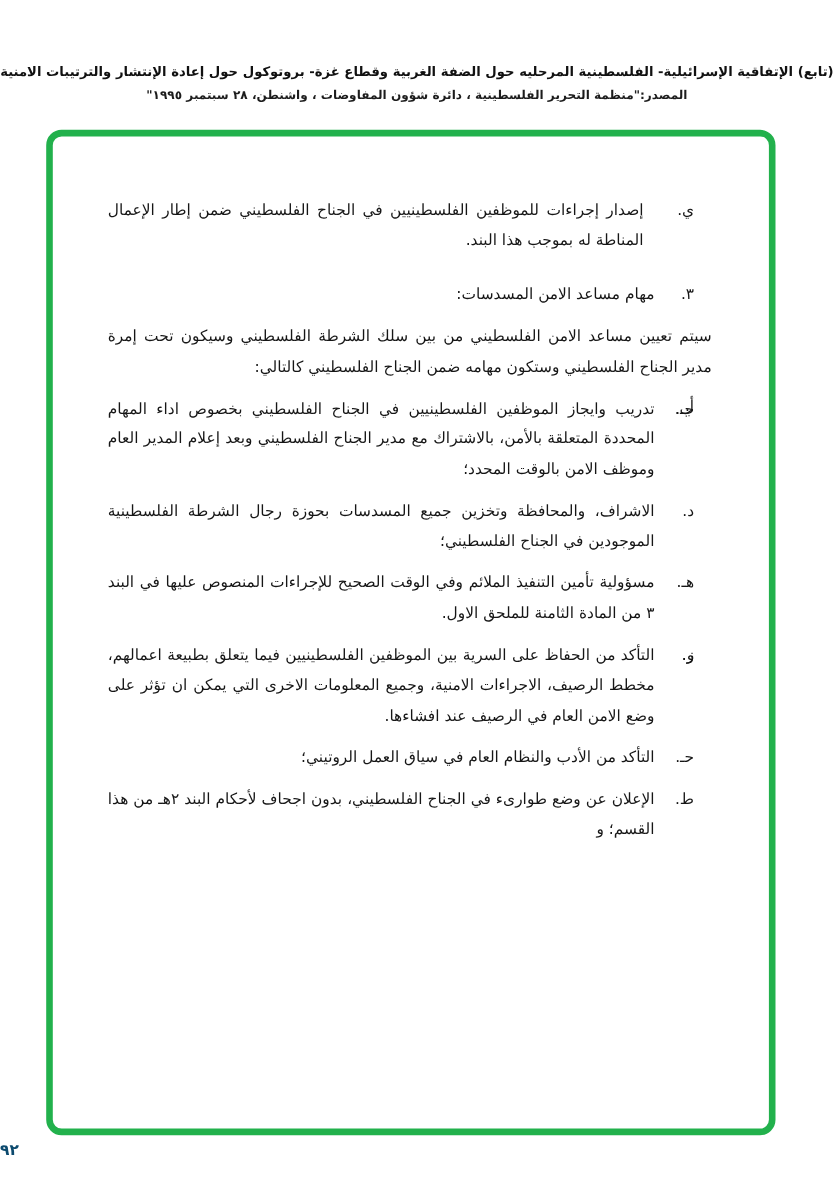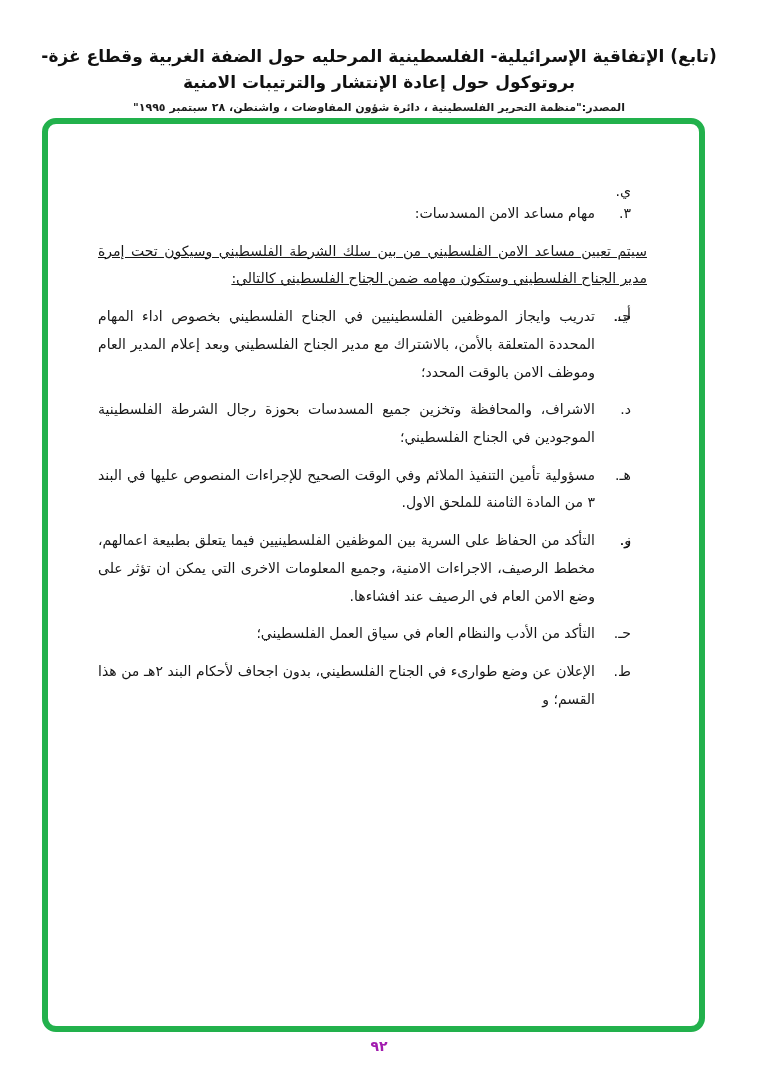--- a/index.html
+++ b/index.html
@@ -15,24 +15,25 @@
     overflow: hidden;
     font-family: "DejaVu Sans", sans-serif;
     direction: rtl;
   }
   .doc-header {
     padding-top: 44px;
     text-align: center;
     color: #111;
   }
   .doc-header .title-line {
-    font-size: 17px;
+    font-size: 12px;
     font-weight: 700;
     letter-spacing: 0px;
     line-height: 1.5;
+    margin-top: 12px;
   }
   .doc-header .source-line {
     margin-top: 6px;
     font-size: 11px;
     font-weight: 700;
     color: #1c1c1c;
   }
   .content-frame {
     position: absolute;
     left: 42px;
@@ -73,48 +74,48 @@
     padding-right: 36px;
     position: relative;
   }
   .section-heading .lbl {
     position: absolute;
     right: 0;
     top: 0;
   }
   .intro-par {
     margin: 0 0 8px 0;
-    text-decoration: underline;
   }
   .page-number {
     position: absolute;
     top: 1038px;
     left: 0;
     width: 758px;
-    text-align: center;
+    text-align: left;
     font-size: 14px;
     font-weight: 700;
-    color: #a21caf;
+    color: #0c4a6e;
   }
 </style>
 </head>
 <body>
 
 <div class="page">
 
   <div class="doc-header">
     <div class="title-line">(تابع) الإتفاقية الإسرائيلية- الفلسطينية المرحليه حول الضفة الغربية وقطاع غزة- بروتوكول حول إعادة الإنتشار والترتيبات الامنية</div>
     <div class="source-line">المصدر:"منظمة التحرير الفلسطينية ، دائرة شؤون المفاوضات ، واشنطن، ٢٨ سبتمبر ١٩٩٥"</div>
   </div>
 
   <div class="content-frame">
     <div class="doc-body">
 
       <div class="hang clause-yaa">
         <span class="lbl">ي.</span>
+        <span>إصدار إجراءات للموظفين الفلسطينيين في الجناح الفلسطيني ضمن إطار الإعمال المناطة له بموجب هذا البند.</span>
       </div>
 
       <div class="section-heading">
         <span class="lbl">٣.</span>
         <span>مهام مساعد الامن المسدسات:</span>
       </div>
 
       <p class="intro-par">سيتم تعيين مساعد الامن الفلسطيني من بين سلك الشرطة الفلسطيني وسيكون تحت إمرة مدير الجناح الفلسطيني وستكون مهامه ضمن الجناح الفلسطيني كالتالي:</p>
 
       <div class="hang list-item">
@@ -144,21 +145,21 @@
         <span class="lbl">و.</span>
       </div>
 
       <div class="hang list-item">
         <span class="lbl">ز.</span>
         <span>التأكد من الحفاظ على السرية بين الموظفين الفلسطينيين فيما يتعلق بطبيعة اعمالهم، مخطط الرصيف، الاجراءات الامنية، وجميع المعلومات الاخرى التي يمكن ان تؤثر على وضع الامن العام في الرصيف عند افشاءها.</span>
       </div>
 
       <div class="hang list-item">
         <span class="lbl">حـ.</span>
-        <span>التأكد من الأدب والنظام العام في سياق العمل الفلسطيني؛</span>
+        <span>التأكد من الأدب والنظام العام في سياق العمل الروتيني؛</span>
       </div>
 
       <div class="hang list-item">
         <span class="lbl">ط.</span>
         <span>الإعلان عن وضع طوارىء في الجناح الفلسطيني، بدون اجحاف لأحكام البند ٢هـ من هذا القسم؛ و</span>
       </div>
 
     </div>
   </div>
 

